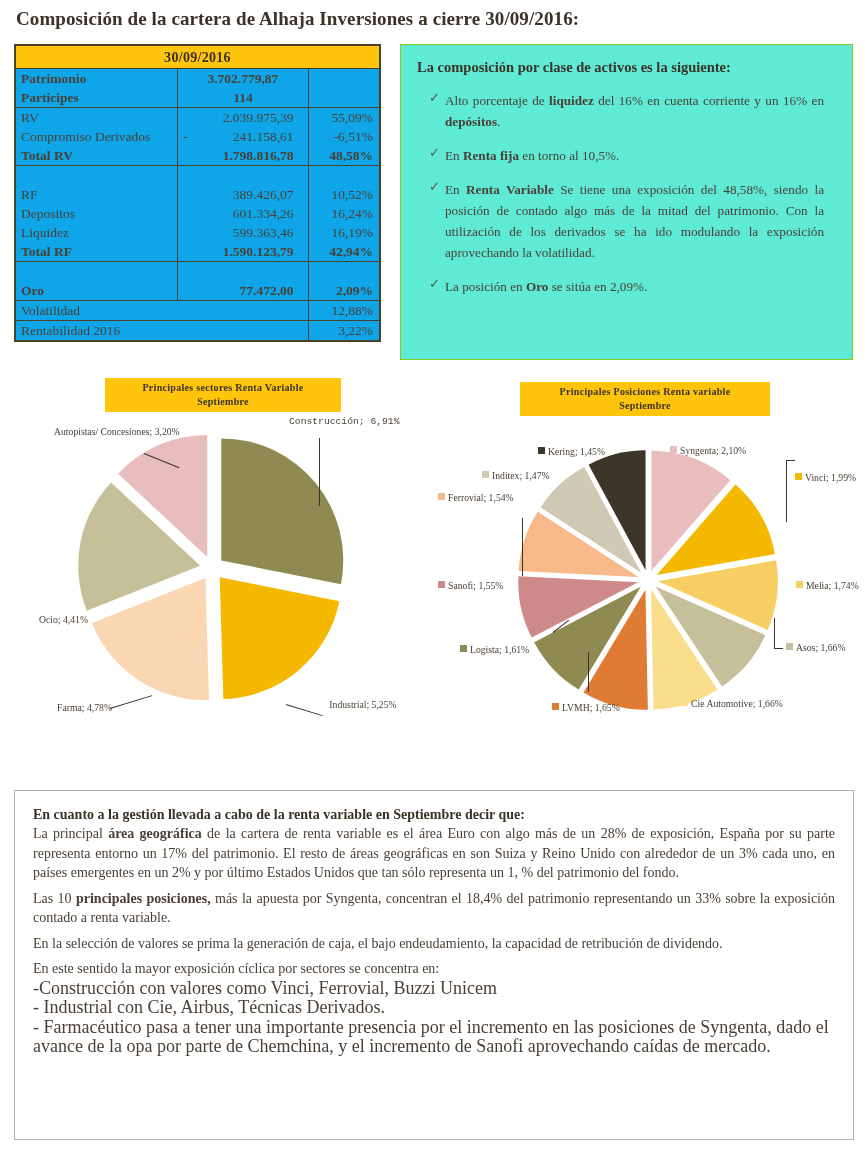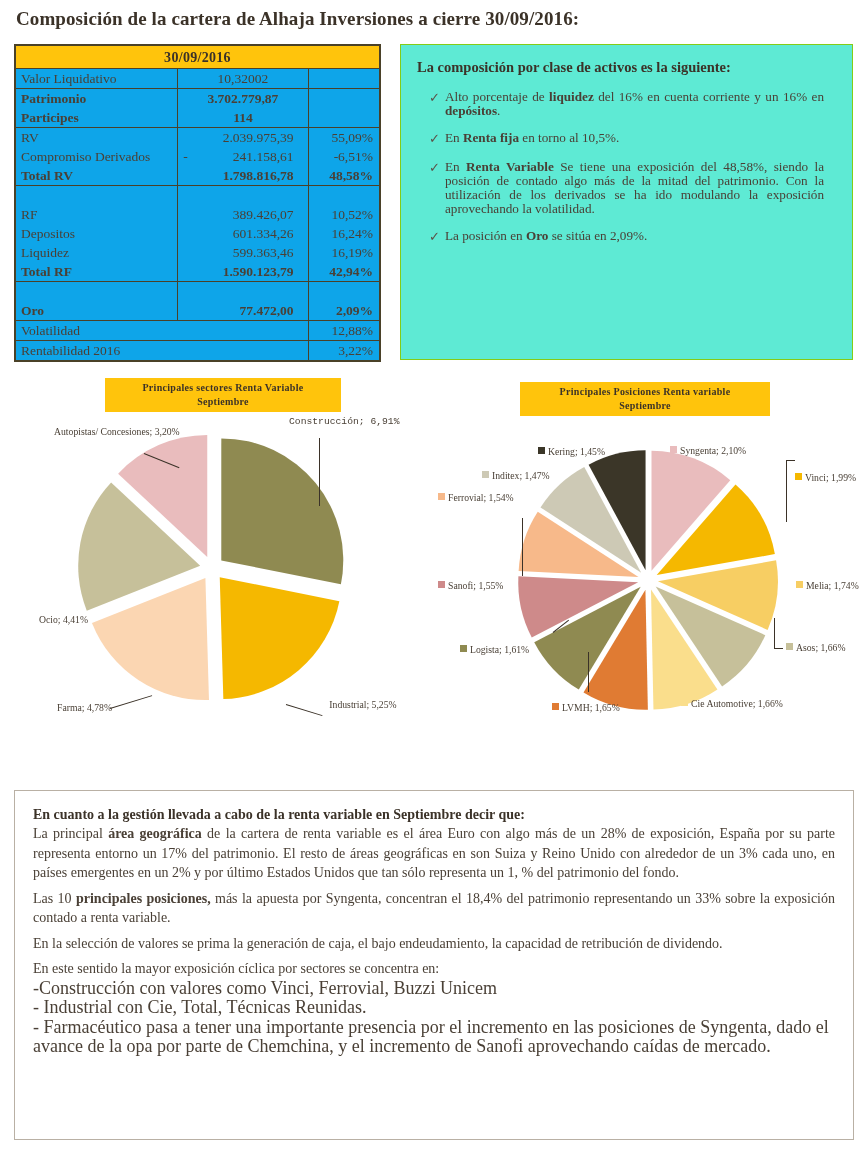--- a/index.html
+++ b/index.html
@@ -54,21 +54,21 @@
   
   .info-box{
     position:absolute;left:400px;top:44px;width:453px;height:316px;
     border:1px solid #84cc16;background:#5eead4;box-sizing:border-box;
     padding:12px 14px 0 14px;
   }
   .info-title{font-size:14.5px;font-weight:bold;color:#3b3228;margin:2px 0 14px 2px;}
   .bullet-row{display:flex;margin:0 0 13px 0;}
   .check{width:30px;flex:0 0 30px;font-size:13px;color:#5b5248;padding-left:14px;box-sizing:border-box;}
   .bullet-text{
-    flex:1;font-size:13.2px;line-height:14px;color:#4a4036;
+    flex:1;font-size:13.2px;line-height:21px;color:#4a4036;
     text-align:justify;padding-right:14px;
   }
 
   
   .chart-panel{position:absolute;}
   .chart-title{
     background:#FFC40C;color:#3b3228;
     font-weight:bold;text-align:center;
     font-size:10px;line-height:14px;padding:3px 8px;
     letter-spacing:.3px;
@@ -98,25 +98,20 @@
 <body>
 
 <div class="page">
 
   <div class="doc-title">Composición de la cartera de Alhaja Inversiones a cierre 30/09/2016:</div>
 
   <table class="summary-table">
     <tbody>
         <tr>
       <td class="hdr" colspan="3">30/09/2016</td>
-    </tr>
-    <tr>
-      <td class="c-label">Valor Liquidativo</td>
-      <td class="c-val">10,32002</td>
-      <td class="c-pct"></td>
     </tr>
     <tr>
       <td class="c-label b nb">Patrimonio</td>
       <td class="c-val b nb">3.702.779,87</td>
       <td class="c-pct nb"></td>
     </tr>
     <tr>
       <td class="c-label b nt">Participes</td>
       <td class="c-val b nt">114</td>
       <td class="c-pct nt"></td>
@@ -290,17 +285,17 @@
     </div>
   </div>
 
   <div class="comment-box">
     <div class="c-head">En cuanto a la gestión llevada a cabo de la renta variable en Septiembre decir que:</div>
     <p class="c-para">La principal <b>área geográfica</b> de la cartera de renta variable es el área Euro con algo más de un 28% de exposición, España por su parte representa entorno un 17% del patrimonio. El resto de áreas geográficas en son Suiza y Reino Unido con alrededor de un 3% cada uno, en países emergentes en un 2% y por último Estados Unidos que tan sólo representa un 1, % del patrimonio del fondo.</p>
     <p class="c-para gap">Las 10 <b>principales posiciones,</b> más la apuesta por Syngenta, concentran el 18,4% del patrimonio representando un 33% sobre la exposición contado a renta variable.</p>
     <p class="c-para gap">En la selección de valores se prima la generación de caja, el bajo endeudamiento, la capacidad de retribución de dividendo.</p>
     <p class="c-para gap">En este sentido la mayor exposición cíclica por sectores se concentra en:</p>
     <div class="c-list">-Construcción con valores como Vinci, Ferrovial, Buzzi Unicem</div>
-    <div class="c-list">- Industrial con Cie, Total, Técnicas Reunidas.</div>
+    <div class="c-list">- Industrial con Cie, Airbus, Técnicas Derivados.</div>
     <div class="c-list">- Farmacéutico pasa a tener una importante presencia por el incremento en las posiciones de Syngenta, dado el avance de la opa por parte de Chemchina, y el incremento de Sanofi aprovechando caídas de mercado.</div>
   </div>
 
 </div>
 
 </body></html>

